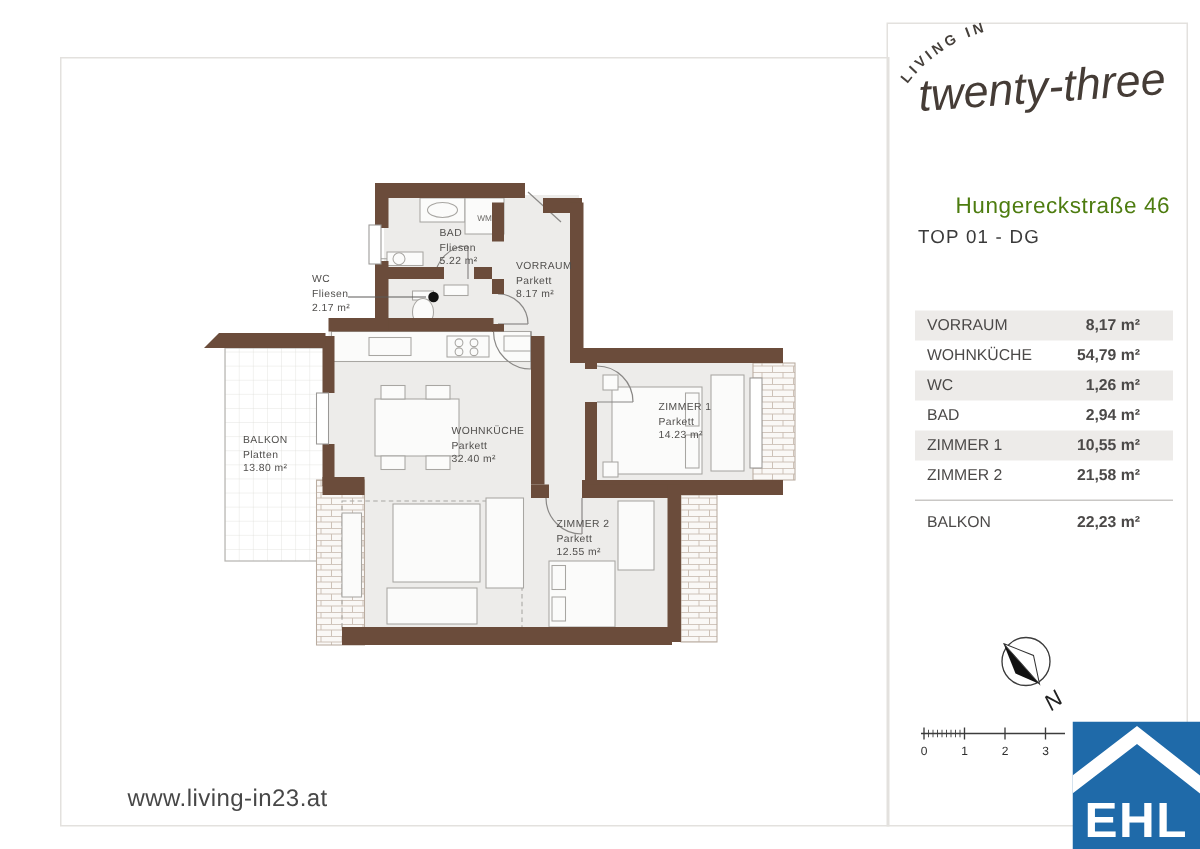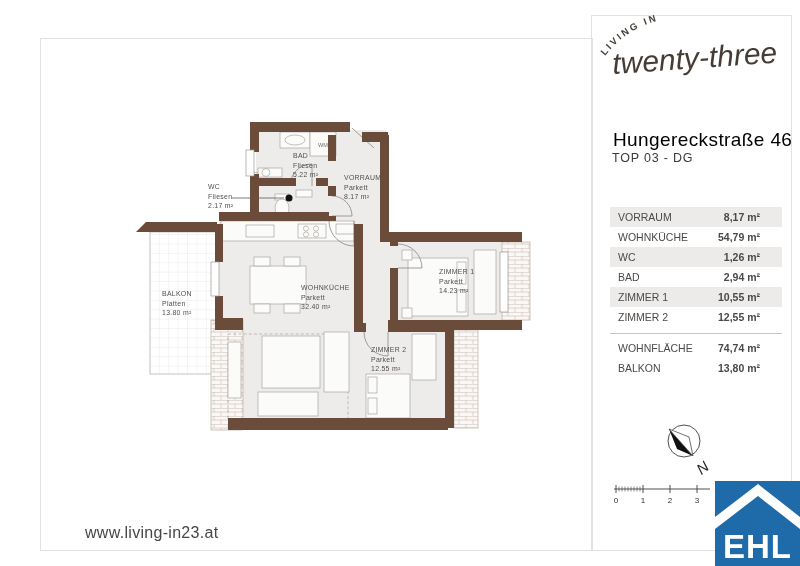--- a/index.html
+++ b/index.html
@@ -3,21 +3,21 @@
 <meta charset="utf-8">
 <style>
   html,body{margin:0;padding:0;background:#ffffff;}
   #page{position:relative;width:800px;height:566px;background:#fff;overflow:hidden;
         font-family:"Liberation Sans",sans-serif;color:#3d3d3d;}
   .frame{position:absolute;border:1px solid #e3e1de;}
   .abs{position:absolute;}
   
   .rlabel{position:absolute;font-size:6.9px;line-height:9.6px;color:#514f4d;letter-spacing:.3px;white-space:nowrap;}
   
-  #address1{position:absolute;left:613px;top:129px;font-size:19px;color:#000000;letter-spacing:.4px;}
+  #address1{position:absolute;left:637px;top:129px;font-size:15px;color:#4d7c0f;letter-spacing:.4px;}
   #address2{position:absolute;left:612px;top:151px;font-size:12.5px;color:#3a3a3a;letter-spacing:.8px;}
   #areatable{position:absolute;left:610px;top:207px;width:172px;font-size:10.5px;color:#4b4948;}
   .trow{display:flex;justify-content:space-between;align-items:center;height:20px;padding:0 8px;}
   .trow.stripe{background:#edebe9;}
   .trow .val{padding-right:14px;font-weight:bold;}
   .tdivider{border-top:1px solid #c9c7c5;margin:6px 0 4px 0;}
   
   #website{position:absolute;left:85px;top:524px;font-size:16px;color:#474747;letter-spacing:.3px;}
   #disclaimer{position:absolute;left:213px;top:522px;width:502px;font-size:7.6px;line-height:11px;color:#4c4c4c;}
   
@@ -39,21 +39,21 @@
     <defs>
         <path id="lg-arc" d="M 10 48 A 95 95 0 0 1 82 10" fill="none"></path>
       </defs>
     <text font-size="9.5" font-weight="bold" fill="#46403b" letter-spacing="2.4">
       <textPath href="#lg-arc">LIVING IN</textPath>
     </text>
     <text x="18" y="66" font-family="DejaVu Serif, serif" font-style="italic" font-size="30" fill="#453c36" transform="rotate(-4 18 66)">twenty-three</text>
   </svg>
 
   <div id="address1">Hungereckstraße 46</div>
-  <div id="address2">TOP 03 - DG</div>
+  <div id="address2">TOP 01 - DG</div>
 
   <div id="areatable">
     <div class="trow stripe">
       <span>VORRAUM</span>
       <span class="val">8,17 m²</span>
     </div>
     <div class="trow">
       <span>WOHNKÜCHE</span>
       <span class="val">54,79 m²</span>
     </div>
@@ -64,30 +64,26 @@
     <div class="trow">
       <span>BAD</span>
       <span class="val">2,94 m²</span>
     </div>
     <div class="trow stripe">
       <span>ZIMMER 1</span>
       <span class="val">10,55 m²</span>
     </div>
     <div class="trow">
       <span>ZIMMER 2</span>
-      <span class="val">12,55 m²</span>
+      <span class="val">21,58 m²</span>
     </div>
     <div class="tdivider"></div>
     <div class="trow">
-      <span>WOHNFLÄCHE</span>
-      <span class="val">74,74 m²</span>
-    </div>
-    <div class="trow">
       <span>BALKON</span>
-      <span class="val">13,80 m²</span>
+      <span class="val">22,23 m²</span>
     </div>
   </div>
 
   <svg class="abs" style="left:130px;top:100px;" width="410" height="345" viewBox="130 100 410 345">
     <defs>
       <pattern id="brick" width="14" height="8" patternUnits="userSpaceOnUse">
         <rect width="14" height="8" fill="#faf8f6"></rect>
         <path d="M0 0.3 H14 M0 4 H14 M4 0 V4 M11 4 V8" stroke="#c9bcb1" stroke-width="0.6" fill="none"></path>
       </pattern>
       <pattern id="tiles" width="9.4" height="9.4" patternUnits="userSpaceOnUse">

